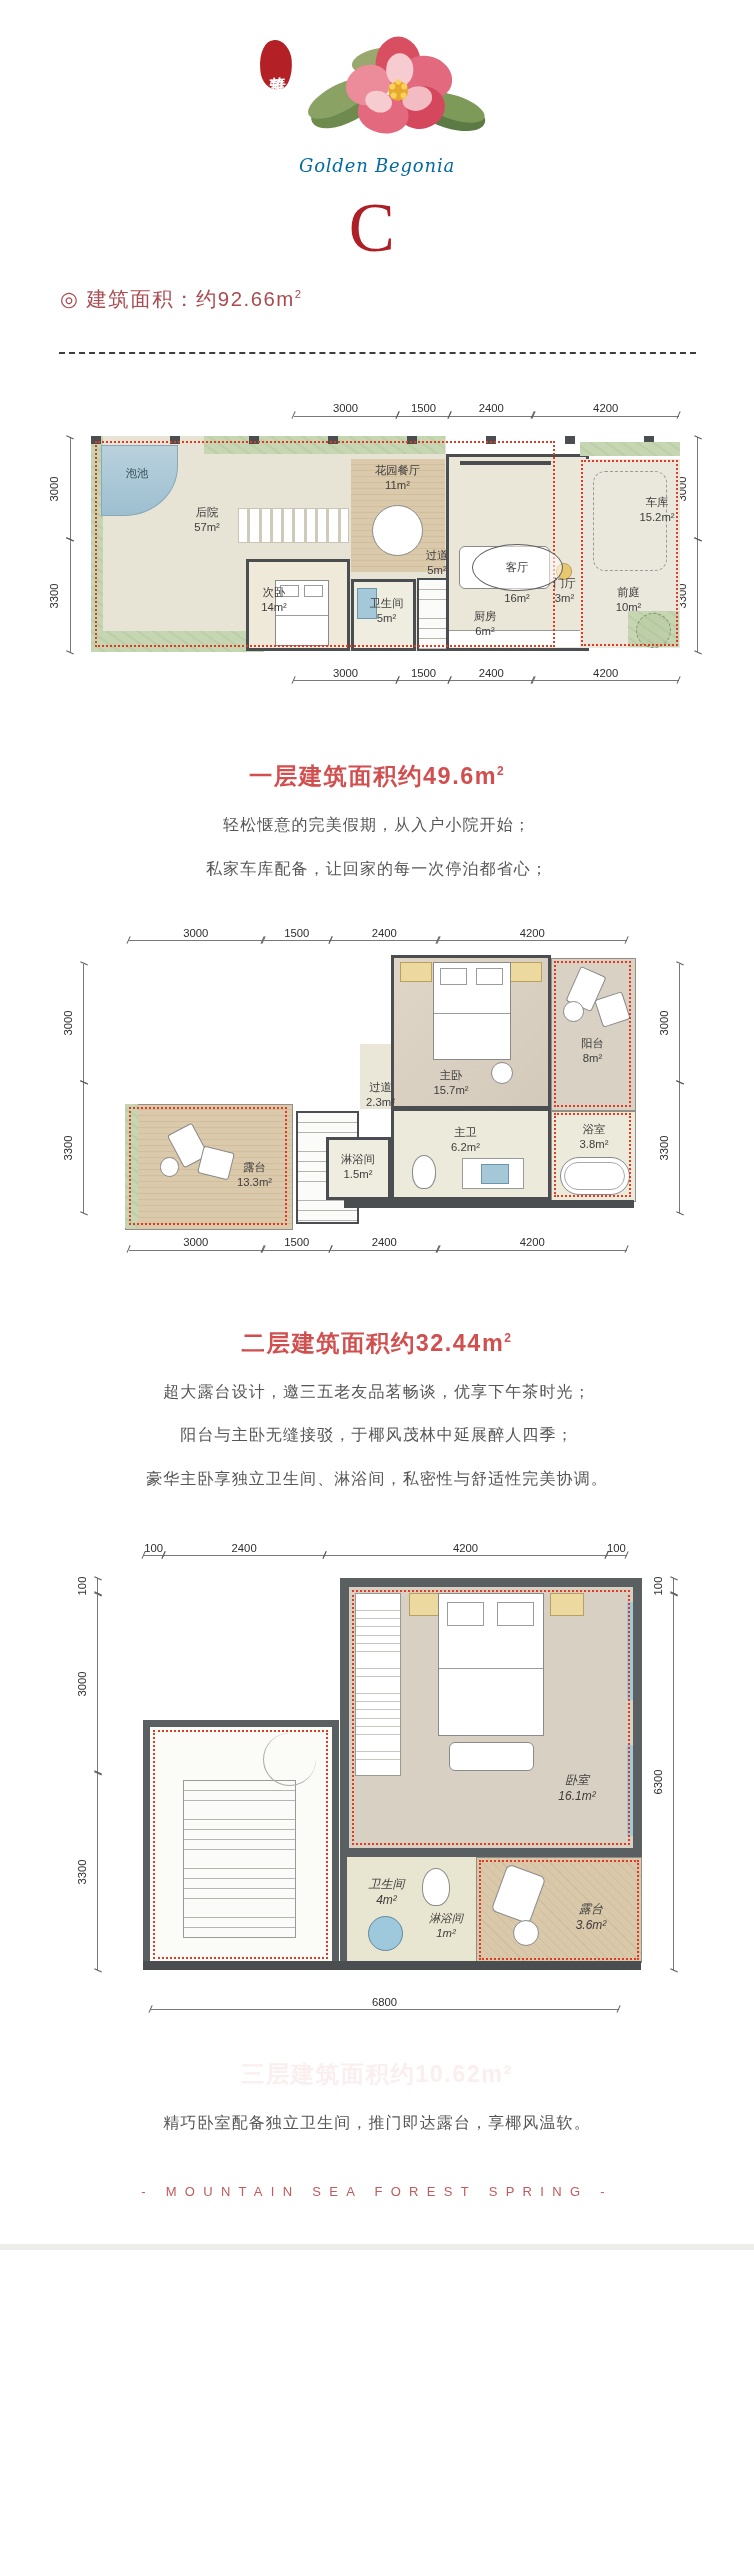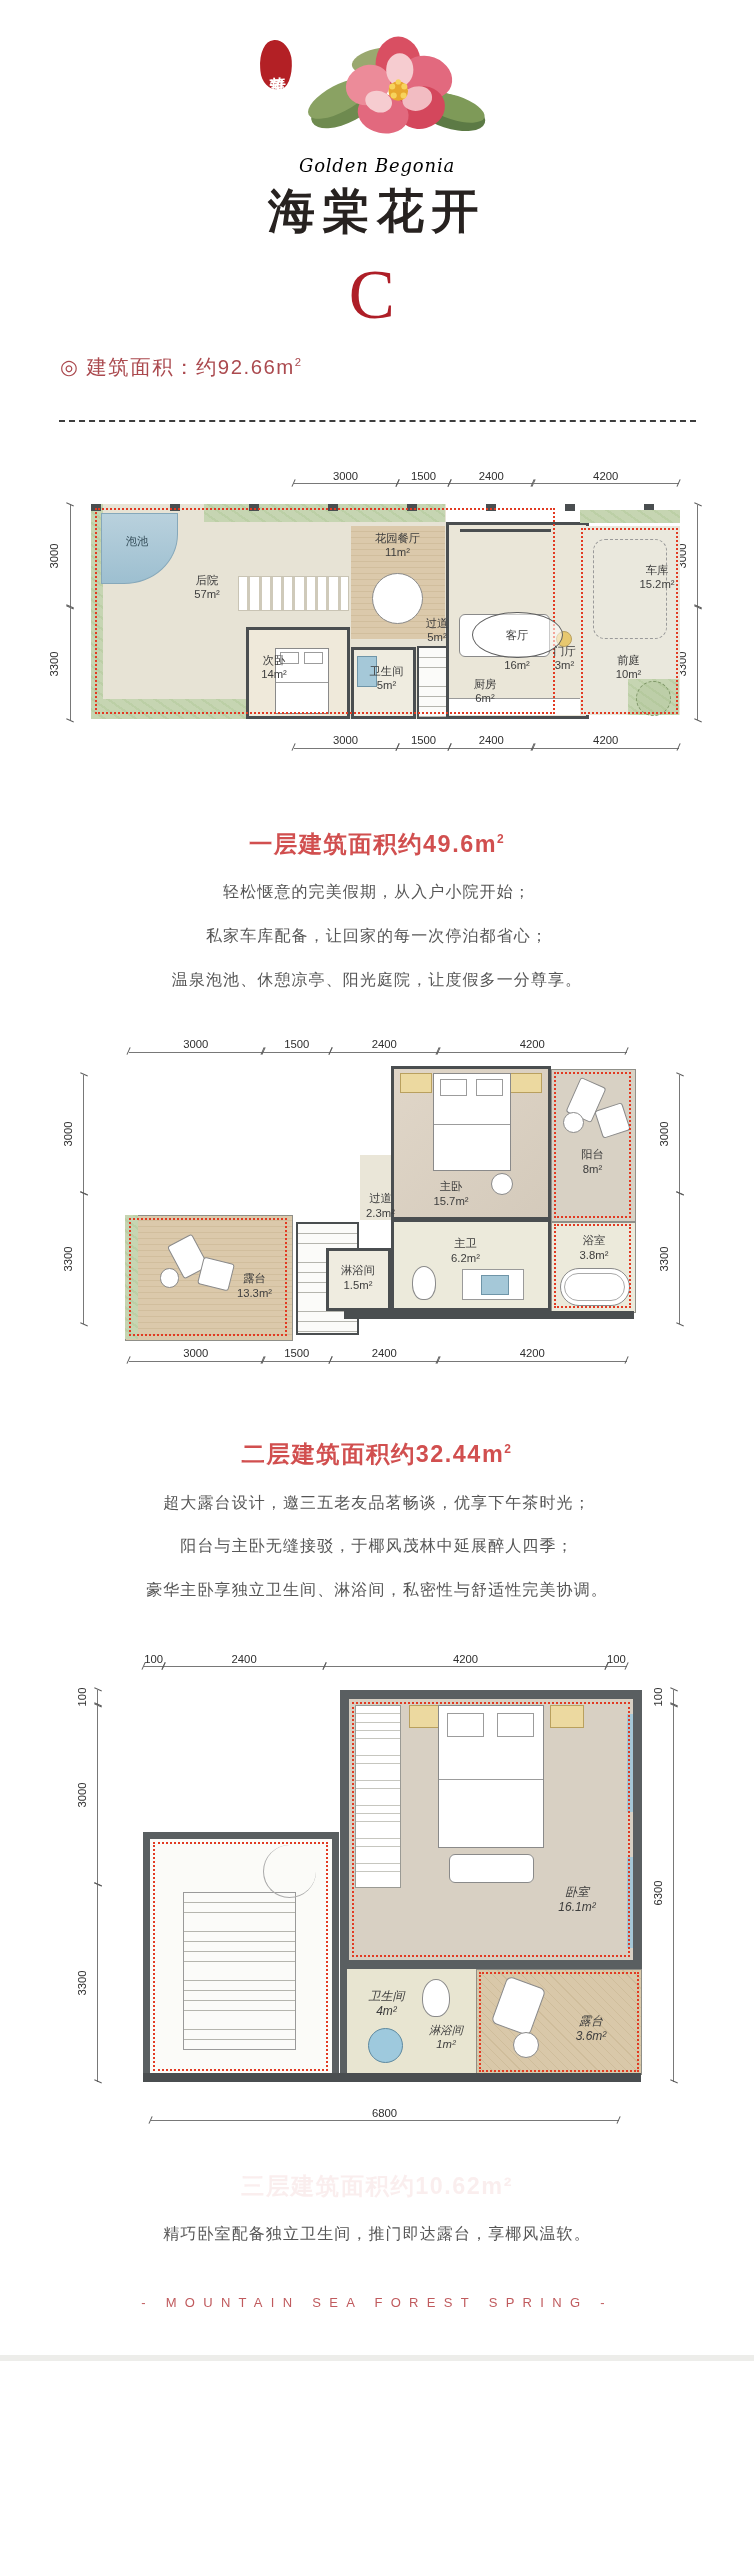--- a/index.html
+++ b/index.html
@@ -9,21 +9,21 @@
   
   .logo{position:relative;padding-top:32px;text-align:center;}
   .logo-art{position:relative;width:256px;height:121px;margin:0 auto;}
   .seal{position:absolute;left:10.6px;top:7.5px;width:32px;height:50px;background:#b32025;
         border-radius:48% 52% 46% 54% / 55% 45% 58% 42%;transform:rotate(-4deg);
         color:#fff;writing-mode:vertical-rl;text-orientation:upright;
         font-family:"Liberation Serif","DejaVu Serif",serif;font-size:16px;font-weight:700;
         display:flex;align-items:center;justify-content:center;letter-spacing:1.5px;}
   .flower{position:absolute;left:45px;top:0;}
   .brand-en{font-family:"DejaVu Serif","Liberation Serif",serif;font-style:italic;
-            font-size:18px;color:#000000;letter-spacing:0.8px;margin-top:1.5px;}
+            font-size:18px;color:#0369a1;letter-spacing:0.8px;margin-top:1.5px;}
   .brand-cn{font-size:47px;font-weight:900;color:#272220;letter-spacing:7.5px;margin-top:4.5px;
             font-family:"Liberation Sans","DejaVu Sans",sans-serif;}
 
   
   .unit-title{display:flex;align-items:flex-end;justify-content:center;margin-top:26px;}
   .unit-letter{font-family:"Liberation Serif","DejaVu Serif",serif;font-size:69px;line-height:.78;
                color:#ae1e27;margin-right:10.6px;}
   .unit-rest{font-size:31px;font-weight:300;color:#242424;letter-spacing:3.8px;padding-bottom:1.5px;}
   .area-line{width:634px;margin:30px auto 0;font-size:20.4px;color:#ab4a4f;letter-spacing:1.5px;text-align:left;}
   .area-line sup{font-size:11.3px;}
@@ -114,21 +114,20 @@
           <circle cx="138" cy="78" r="13" fill="#e8a72e"></circle>
           <circle cx="130" cy="72" r="4" fill="#f7d35c"></circle>
           <circle cx="146" cy="72" r="4" fill="#f7d35c"></circle>
           <circle cx="132" cy="84" r="4" fill="#f7d35c"></circle>
           <circle cx="145" cy="84" r="4" fill="#f7d35c"></circle>
           <circle cx="138" cy="66" r="3.5" fill="#f7d35c"></circle>
         </svg>
       </div>
     </div>
     <div class="brand-en">Golden Begonia</div>
-    <div class="brand-cn">海棠花开</div>
   </div>
 
   <div class="unit-title">
     <span class="unit-letter">C</span>
   </div>
   <div class="area-line">
     <span>◎</span>
     <span>建筑面积：约92.66m</span><sup>2</sup>
   </div>
   <div class="divider"></div>
@@ -264,21 +263,20 @@
       </div>
       <div class="green" style="left:537px;top:175px;width:51px;height:36px;"></div>
       <div class="tree" style="left:545px;top:177px;width:33px;height:33px;"></div>
     </div>
   </section>
 
   <div class="sect" style="margin-top:44px;">
     <h2><span>一层建筑面积约49.6m</span><sup>2</sup></h2>
     <p>轻松惬意的完美假期，从入户小院开始；</p>
     <p>私家车库配备，让回家的每一次停泊都省心；</p>
-    <p>温泉泡池、休憩凉亭、阳光庭院，让度假多一分尊享。</p>
   </div>
 
   <section class="plan-wrap" style="height:362px;margin-top:36px;">
     <div class="dimrow" style="left:91px;top:13.6px;width:498px;">
       <div class="seg" style="flex:3000">
           <span>3000</span>
         </div>
       <div class="seg" style="flex:1500">
           <span>1500</span>
         </div>

